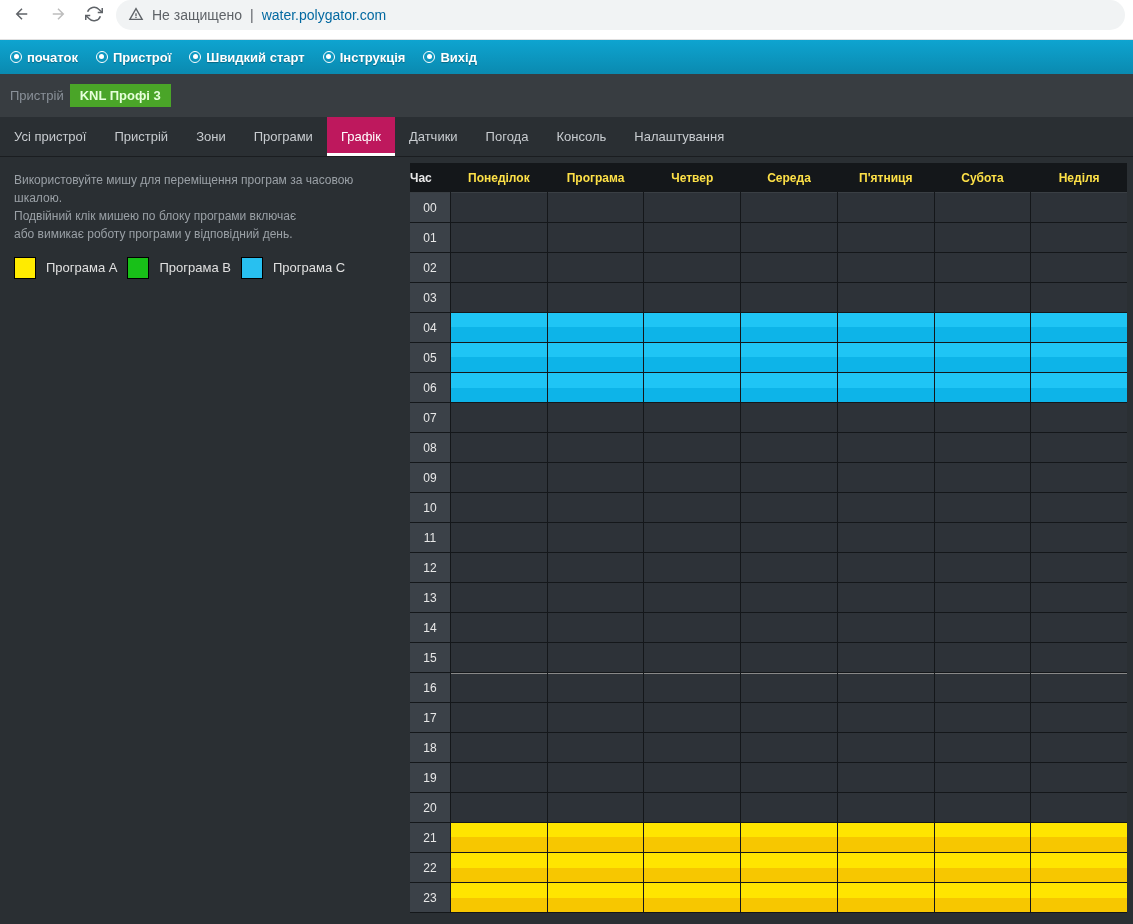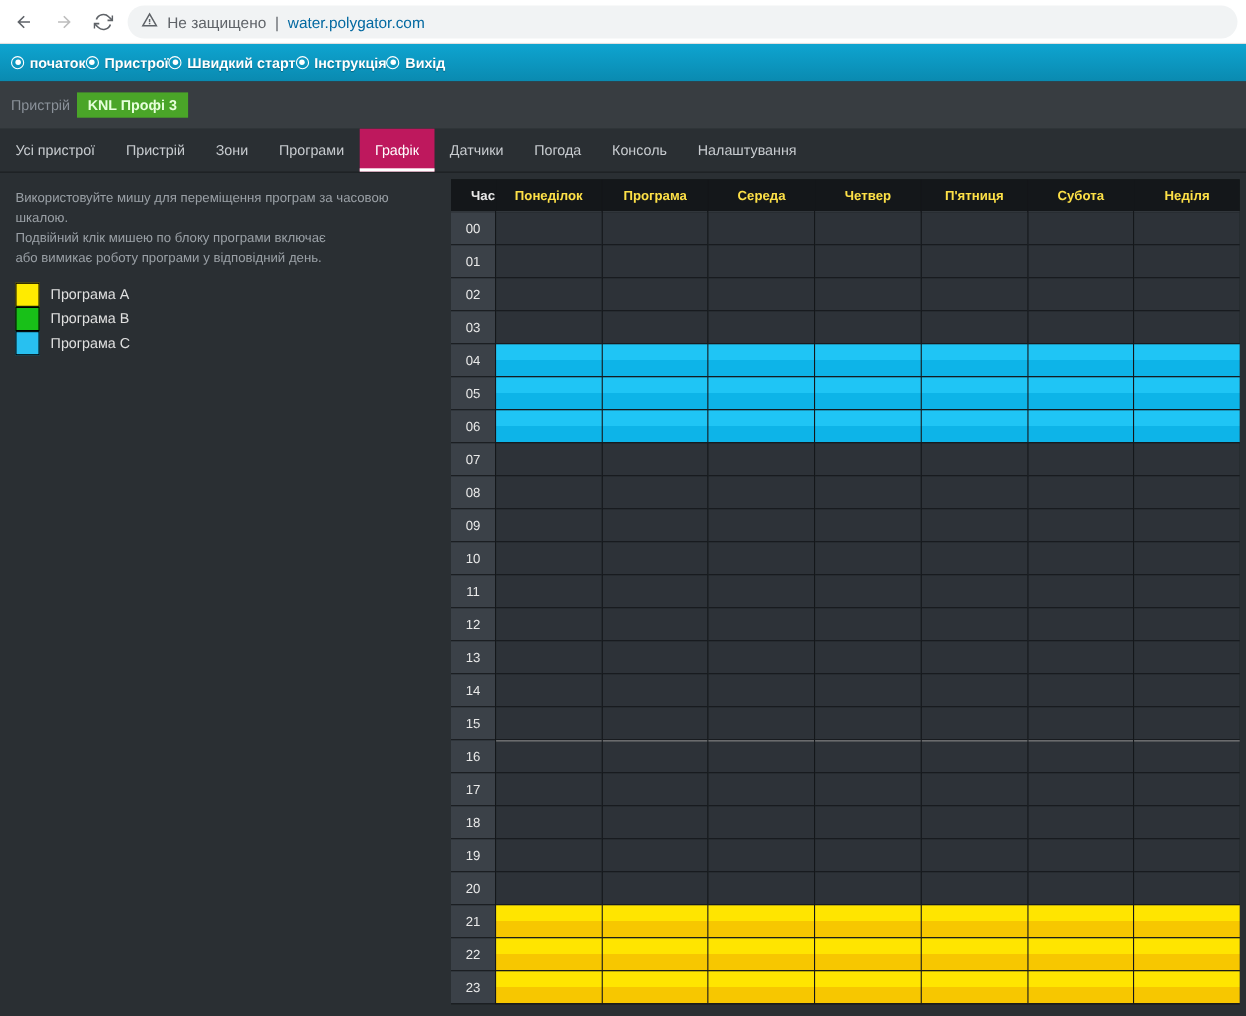--- a/index.html
+++ b/index.html
@@ -2,21 +2,20 @@
 <html><head>
 <meta charset="utf-8">
 <style>
 * { margin: 0; padding: 0; box-sizing: border-box; }
 body { font-family: Arial, sans-serif; font-size: 13px; background: #fff; }
 
 .browser-bar {
   height: 40px;
   background: #fff;
   display: flex;
-  align-items: center;
   padding: 0 8px;
   gap: 8px;
   border-bottom: 1px solid #e0e0e0;
 }
 .nav-btn {
   width: 28px; height: 28px;
   display: flex; align-items: center; justify-content: center;
   color: #5f6368; cursor: pointer; border-radius: 50%;
 }
 .nav-btn.disabled { color: #bdbdbd; }
@@ -39,20 +38,21 @@
   background: #2a2f33;
   min-height: 884px;
 }
 
 .top-nav {
   background: linear-gradient(#0ea4d0, #0a8ab0);
   height: 34px;
   display: flex;
   align-items: center;
   padding: 0 10px;
+  gap: 18px;
 }
 .top-nav-item {
   display: flex;
   align-items: center;
   gap: 5px;
   color: #fff;
   font-size: 13px;
   font-weight: bold;
   cursor: pointer;
   text-shadow: 0 1px 1px rgba(0,0,0,0.3);
@@ -113,21 +113,21 @@
   display: flex;
 }
 .sidebar {
   width: 410px;
   padding: 14px;
   color: #9aa0a6;
   font-size: 12px;
   line-height: 1.5;
 }
 .help-text { margin-bottom: 14px; }
-.legend { display: flex; flex-direction: column; }
+.legend { display: flex; flex-direction: row; gap: 10px; }
 .legend-row {
   display: flex; align-items: center; gap: 10px;
   color: #e0e0e0; font-size: 13px;
 }
 .swatch {
   width: 22px; height: 22px;
   border: 1px solid #000;
 }
 .swatch.yellow { background: #ffeb00; }
 .swatch.green { background: #18c018; }
@@ -138,21 +138,21 @@
   padding: 6px 6px 6px 0;
 }
 .sched-grid {
   background: #14171a;
   display: flex;
 }
 .time-col {
   width: 40px;
 }
 .time-head {
-  text-align: right;
+  text-align: left;
   font-weight: bold;
   color: #e8e8e8;
   font-size: 12px;
   background: #14171a;
   border-bottom: 1px solid #3a3f44;
   height: 30px;
   line-height: 30px;
 }
 .hour-cell {
   height: 30px;
@@ -365,20 +365,47 @@
             <div class="slot" style="border-top: 1px solid rgb(136, 136, 136);"></div>
             <div class="slot"></div>
             <div class="slot"></div>
             <div class="slot"></div>
             <div class="slot"></div>
             <div class="slot yellow"></div>
             <div class="slot yellow"></div>
             <div class="slot yellow"></div>
           </div>
           <div class="day-col">
+            <div class="day-head">Четвер</div>
+            <div class="slot"></div>
+            <div class="slot"></div>
+            <div class="slot"></div>
+            <div class="slot"></div>
+            <div class="slot cyan"></div>
+            <div class="slot cyan"></div>
+            <div class="slot cyan"></div>
+            <div class="slot"></div>
+            <div class="slot"></div>
+            <div class="slot"></div>
+            <div class="slot"></div>
+            <div class="slot"></div>
+            <div class="slot"></div>
+            <div class="slot"></div>
+            <div class="slot"></div>
+            <div class="slot"></div>
+            <div class="slot" style="border-top: 1px solid rgb(136, 136, 136);"></div>
+            <div class="slot"></div>
+            <div class="slot"></div>
+            <div class="slot"></div>
+            <div class="slot"></div>
+            <div class="slot yellow"></div>
+            <div class="slot yellow"></div>
+            <div class="slot yellow"></div>
+          </div>
+          <div class="day-col">
             <div class="day-head">Середа</div>
             <div class="slot"></div>
             <div class="slot"></div>
             <div class="slot"></div>
             <div class="slot"></div>
             <div class="slot cyan"></div>
             <div class="slot cyan"></div>
             <div class="slot cyan"></div>
             <div class="slot"></div>
             <div class="slot"></div>
@@ -392,47 +419,20 @@
             <div class="slot" style="border-top: 1px solid rgb(136, 136, 136);"></div>
             <div class="slot"></div>
             <div class="slot"></div>
             <div class="slot"></div>
             <div class="slot"></div>
             <div class="slot yellow"></div>
             <div class="slot yellow"></div>
             <div class="slot yellow"></div>
           </div>
           <div class="day-col">
-            <div class="day-head">Четвер</div>
-            <div class="slot"></div>
-            <div class="slot"></div>
-            <div class="slot"></div>
-            <div class="slot"></div>
-            <div class="slot cyan"></div>
-            <div class="slot cyan"></div>
-            <div class="slot cyan"></div>
-            <div class="slot"></div>
-            <div class="slot"></div>
-            <div class="slot"></div>
-            <div class="slot"></div>
-            <div class="slot"></div>
-            <div class="slot"></div>
-            <div class="slot"></div>
-            <div class="slot"></div>
-            <div class="slot"></div>
-            <div class="slot" style="border-top: 1px solid rgb(136, 136, 136);"></div>
-            <div class="slot"></div>
-            <div class="slot"></div>
-            <div class="slot"></div>
-            <div class="slot"></div>
-            <div class="slot yellow"></div>
-            <div class="slot yellow"></div>
-            <div class="slot yellow"></div>
-          </div>
-          <div class="day-col">
             <div class="day-head">П'ятниця</div>
             <div class="slot"></div>
             <div class="slot"></div>
             <div class="slot"></div>
             <div class="slot"></div>
             <div class="slot cyan"></div>
             <div class="slot cyan"></div>
             <div class="slot cyan"></div>
             <div class="slot"></div>
             <div class="slot"></div>

